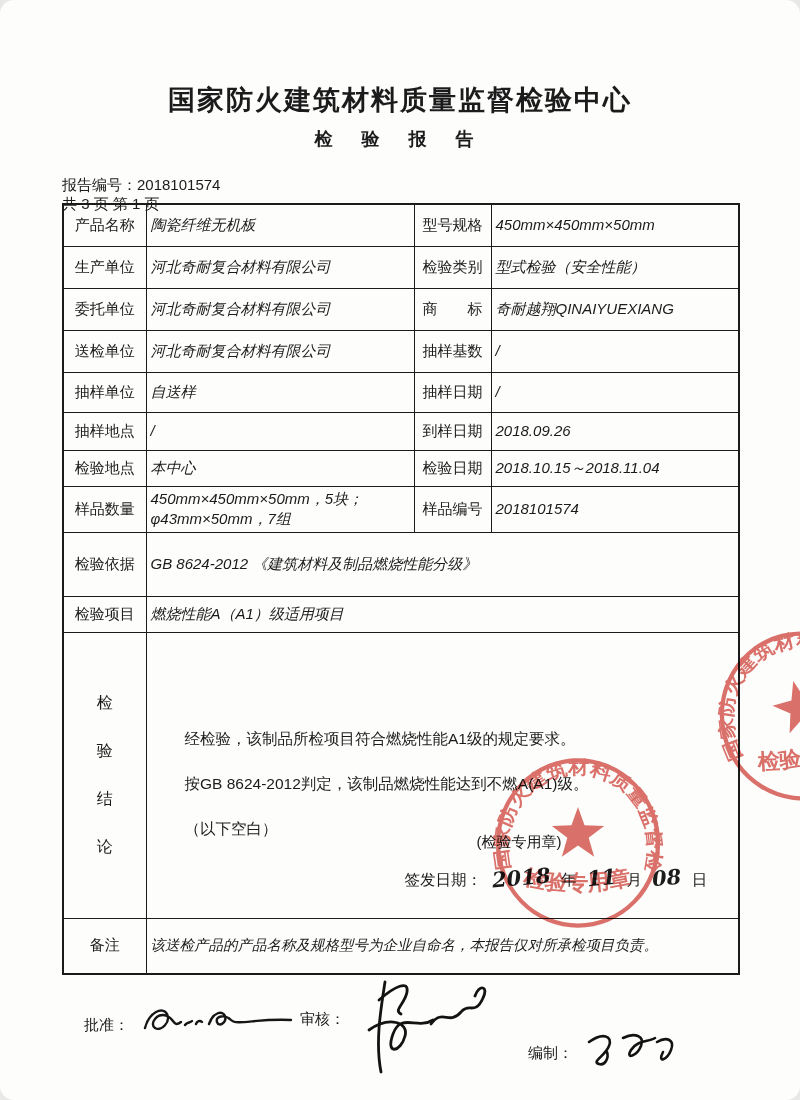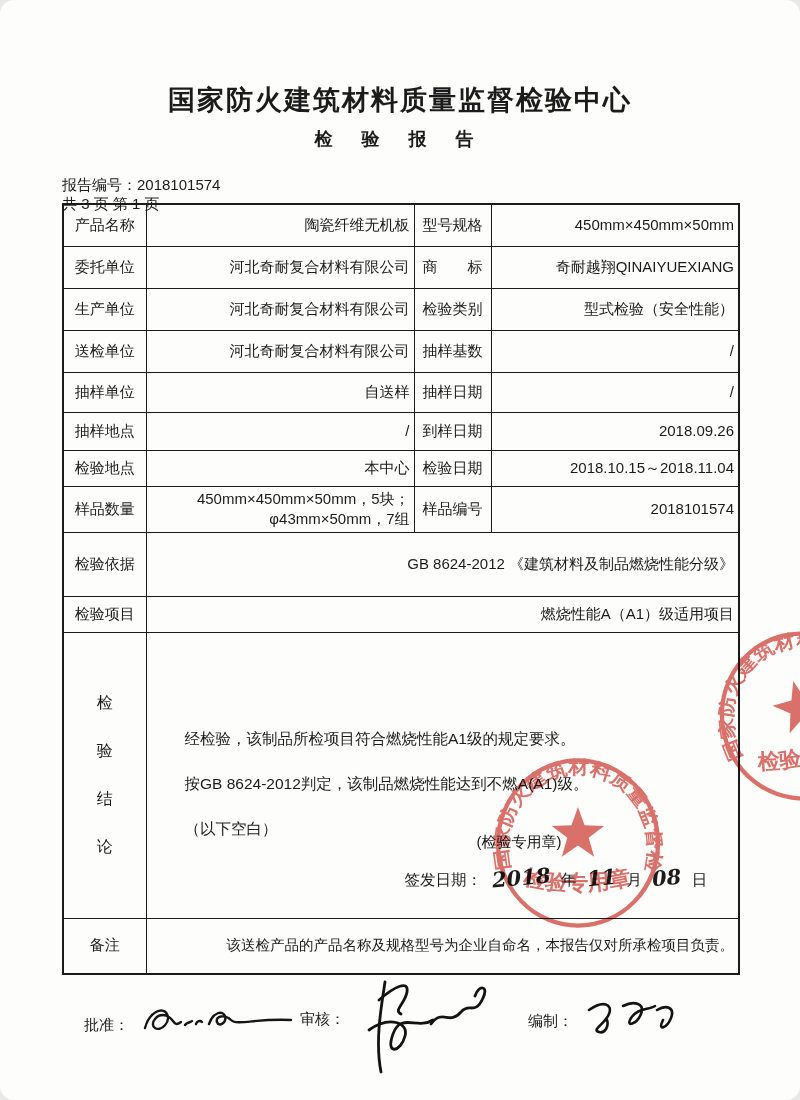--- a/index.html
+++ b/index.html
@@ -9,39 +9,39 @@
         font-size:27px;font-weight:bold;letter-spacing:2px;}
   .doc-title{position:absolute;top:127px;left:0;width:100%;text-align:center;
         font-size:18px;font-weight:bold;letter-spacing:12px;}
   .meta{position:absolute;top:176px;left:62px;width:676px;display:flex;
         justify-content:space-between;font-size:15px;flex-direction:column;}
   table.report{position:absolute;top:203px;left:62px;width:676px;
         border-collapse:collapse;table-layout:fixed;font-size:15px;}
   table.report td{border:1.6px solid #1b1b1b;padding:2px 4px;vertical-align:middle;}
   table.report{border:2.5px solid #1b1b1b;}
   td.lab{text-align:center;padding:2px 2px;}
-  td.val{text-align:right;padding-left:9px;line-height:1.35;}
+  td.val{text-align:left;padding-left:9px;line-height:1.35;font-style:italic;}
   tr.h42{height:42px}tr.h40{height:40px}tr.h38{height:38px}tr.h36{height:36px}
   tr.h46{height:46px}tr.h64{height:64px}tr.h286{height:286px}tr.h56{height:56px}
   td.vert{vertical-align:middle;}
   .vert-inner{display:flex;flex-direction:column;align-items:center;gap:27px;font-size:16px;}
   td.conc{position:relative;vertical-align:top;padding:0;}
   .conc-line{margin:24px 0 0 34px;font-size:15.5px;}
   .conc-line.first{margin-top:18px;}
   .seal-note{position:absolute;left:330px;top:200px;font-size:15px;}
   .issue-line{position:absolute;left:258px;top:232px;font-size:15.5px;white-space:nowrap;}
   .hand{display:inline-block;font-size:21px;font-weight:bold;font-style:italic;
         transform:rotate(-5deg);margin:0 6px;font-family:"DejaVu Serif",serif;}
   .stamp{position:absolute;width:172px;height:186px;opacity:.82;mix-blend-mode:multiply;pointer-events:none;}
   .stamp-main{left:492px;top:750px;}
   .stamp-edge{left:716px;top:623px;transform:rotate(-14deg);}
   .footer-group{position:absolute;font-size:15px;white-space:nowrap;}
   .fg-approve{left:84px;top:1010px;}
   .fg-review{left:300px;top:1010px;}
-  .fg-prepare{left:528px;top:1010px;}
+  .fg-prepare{left:528px;top:1042px;}
   .sig{vertical-align:middle;}
 </style>
 </head>
 <body>
 
 <div class="page">
 
   <div class="center-name">国家防火建筑材料质量监督检验中心</div>
   <div class="doc-title">检 验 报 告</div>
 
@@ -58,30 +58,30 @@
         <col style="width:248px">
       </colgroup>
     <tbody>
         <tr class="h42">
       <td class="lab">产品名称</td>
       <td class="val">陶瓷纤维无机板</td>
       <td class="lab">型号规格</td>
       <td class="val">450mm×450mm×50mm</td>
     </tr>
     <tr class="h42">
+      <td class="lab">生产单位</td>
+      <td class="val">河北奇耐复合材料有限公司</td>
+      <td class="lab">检验类别</td>
+      <td class="val">型式检验（安全性能）</td>
+    </tr>
+    <tr class="h42">
       <td class="lab">委托单位</td>
       <td class="val">河北奇耐复合材料有限公司</td>
       <td class="lab">商　　标</td>
       <td class="val">奇耐越翔QINAIYUEXIANG</td>
-    </tr>
-    <tr class="h42">
-      <td class="lab">生产单位</td>
-      <td class="val">河北奇耐复合材料有限公司</td>
-      <td class="lab">检验类别</td>
-      <td class="val">型式检验（安全性能）</td>
     </tr>
     <tr class="h42">
       <td class="lab">送检单位</td>
       <td class="val">河北奇耐复合材料有限公司</td>
       <td class="lab">抽样基数</td>
       <td class="val">/</td>
     </tr>
     <tr class="h40">
       <td class="lab">抽样单位</td>
       <td class="val">自送样</td>

